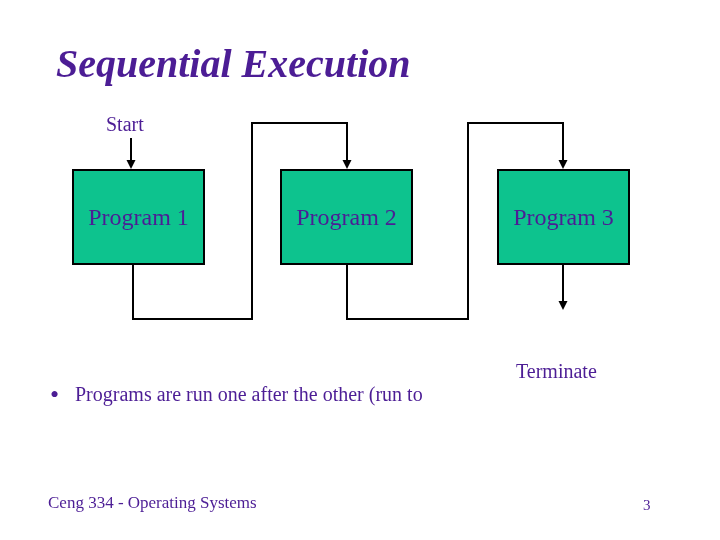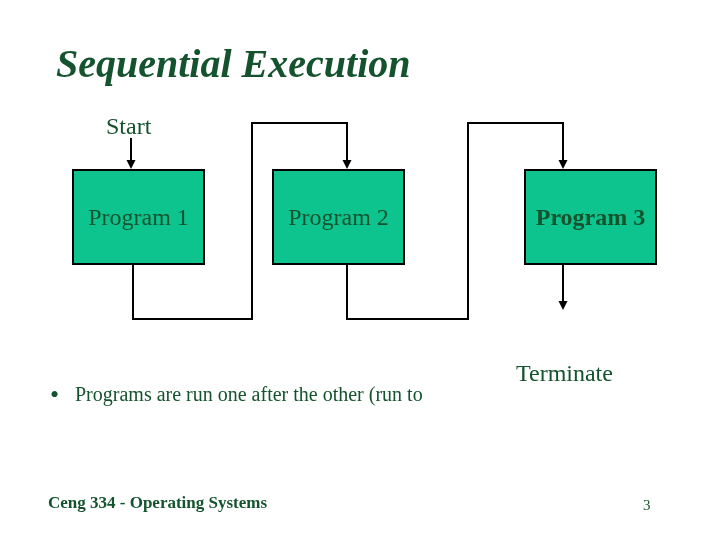--- a/index.html
+++ b/index.html
@@ -3,64 +3,64 @@
 <meta charset="utf-8">
 <style>
   * { margin: 0; padding: 0; box-sizing: border-box; }
   html, body { background: #ffffff; }
   .slide {
     position: relative;
     width: 720px;
     height: 540px;
     background: #ffffff;
     font-family: "Liberation Serif", serif;
-    color: #14532d;
+    color: #4c1d95;
     overflow: hidden;
   }
   .title {
     position: absolute;
     left: 56px;
     top: 42px;
     font-size: 40px;
     font-weight: bold;
     font-style: italic;
     line-height: 1.1;
     white-space: nowrap;
   }
   .connectors {
     position: absolute;
     left: 0;
     top: 0;
     pointer-events: none;
   }
   .flow-label {
     position: absolute;
-    font-size: 24px;
+    font-size: 20px;
     line-height: 1;
     white-space: nowrap;
   }
   .start-label { left: 106px; top: 114px; }
   .terminate-label { left: 516px; top: 319px; margin-top: 42px; }
   .box {
     position: absolute;
     top: 169px;
     width: 133px;
     height: 96px;
     border: 2px solid #000000;
     display: flex;
     align-items: center;
     justify-content: center;
   }
   .box span {
     font-size: 24px;
     white-space: nowrap;
   }
   .box1 { left: 72px; }
-  .box2 { left: 272px; }
-  .box3 { left: 524px; font-weight: bold; }
+  .box2 { left: 280px; }
+  .box3 { left: 497px; }
   .bullet-item {
     position: absolute;
     left: 50px;
     top: 376px;
     display: flex;
     align-items: flex-start;
   }
   .bullet-char {
     font-size: 26px;
     line-height: 37px;
@@ -70,21 +70,21 @@
   .bullet-text {
     font-size: 20px;
     line-height: 37px;
     white-space: nowrap;
   }
   .footer {
     position: absolute;
     left: 48px;
     top: 493px;
     font-size: 17px;
-    font-weight: bold;
+    font-weight: normal;
     white-space: nowrap;
   }
   .page-number {
     position: absolute;
     left: 643px;
     top: 497px;
     font-size: 15px;
   }
 </style>
 </head>

